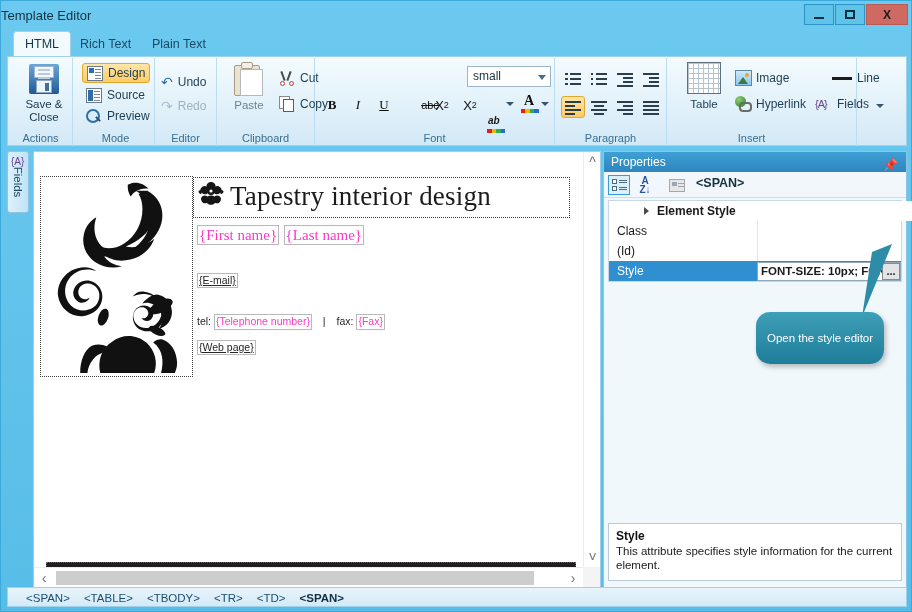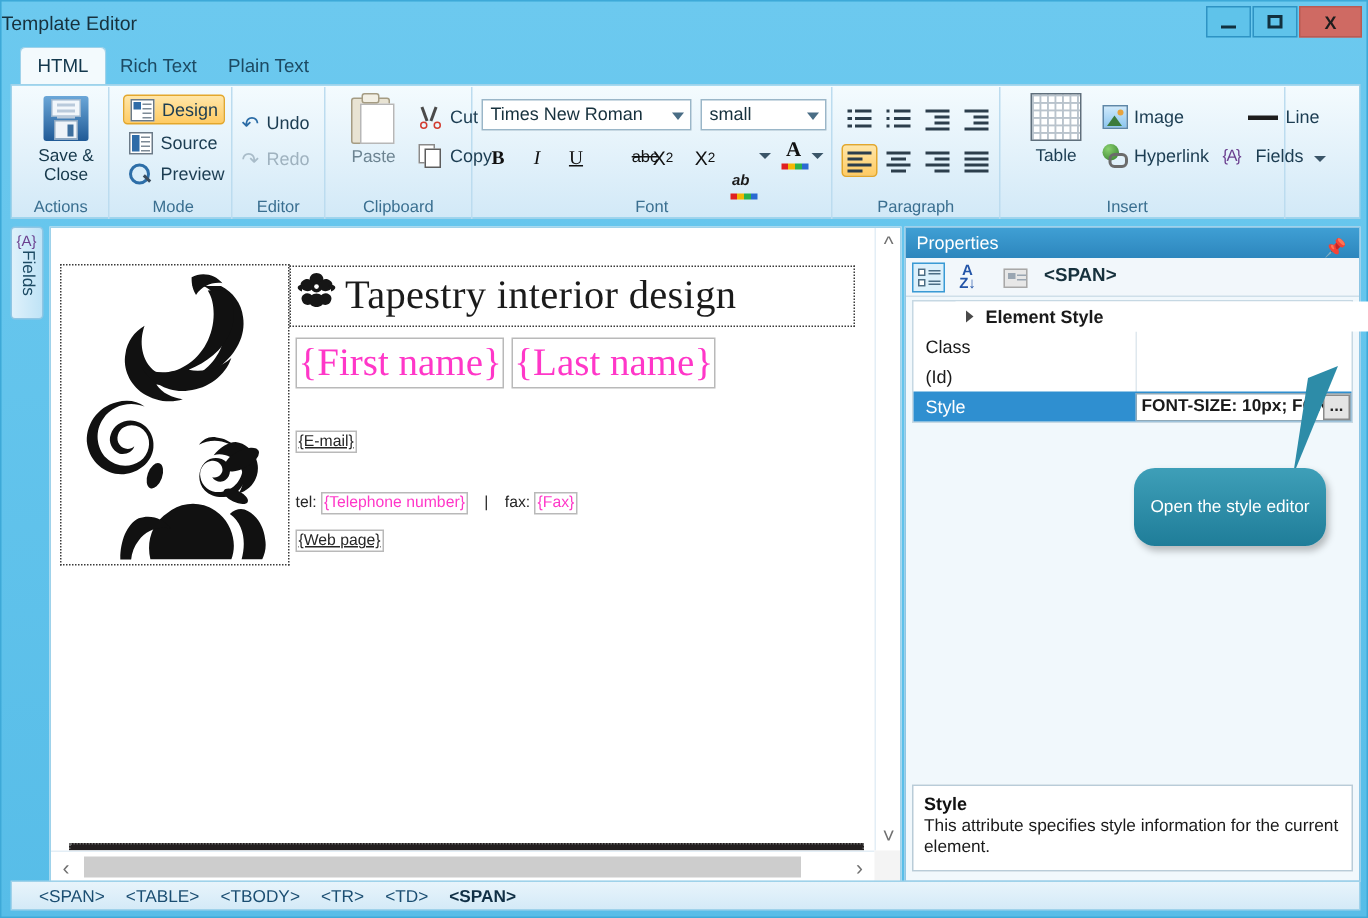--- a/index.html
+++ b/index.html
@@ -194,21 +194,21 @@
 
   #hdr-row { border:1px dotted #3a3a3a; padding:3px 2px 5px 4px; display:flex; }
   #hdr-orn { width:26px; height:24px; margin-right:6px; flex:none;}
   #hdr-title { font-family:"Liberation Serif", serif; font-size:27px; color:#1b1b1b; letter-spacing:.2px; white-space:nowrap;}
 
   .fieldbox {
     display:inline-block; border:1px solid #b9b9b9; color:#ff37c8;
     padding:0 1px; line-height:1.25;
   }
   .name-row { padding:7px 4px 0 4px; }
-  .name-row .fieldbox { font-family:"Liberation Serif", serif; font-size:26px; }
+  .name-row .fieldbox { font-family:"Liberation Serif", serif; font-size:15px; }
   .email-row { padding:4px 4px 0 4px;margin-top:21px; }
   .email-row .fieldbox { font-size:10.5px; color:#262626; text-decoration:underline; }
   .tel-row { padding:26px 4px 0 4px; font-size:10.5px; color:#262626; }
   .tel-row .fieldbox { font-size:10.5px; }
   .web-row { padding:7px 4px 0 4px; }
   .web-row .fieldbox { font-size:10.5px; color:#262626; text-decoration:underline; }
 
   #footer-band {
     position:absolute; left:6px; top:386px; width:530px; min-height:42px;
     background:#231f20; color:#e9e9e9; font-size:10.5px; line-height:15px;
@@ -393,24 +393,20 @@
               <i class="cpy-b"></i>
             </span>
           <span>Copy</span>
         </div>
       </div>
       <div class="rgroup-label">Clipboard</div>
     </div>
 
     <div class="rgroup" style="left:307px;width:240px;">
       <div class="rgroup-body">
-        <div class="combo" style="left:6px;top:8px;width:140px;">
-          <span>Times New Roman</span>
-          <span class="arr"></span>
-        </div>
         <div class="combo" style="left:152px;top:8px;width:84px;">
           <span>small</span>
           <span class="arr"></span>
         </div>
 
         <div class="fbtn" style="left:6px;top:36px;font-weight:bold;font-family:'Liberation Serif',serif;">
           <span>B</span>
         </div>
         <div class="fbtn" style="left:32px;top:36px;font-style:italic;font-family:'Liberation Serif',serif;">
           <span>I</span>

